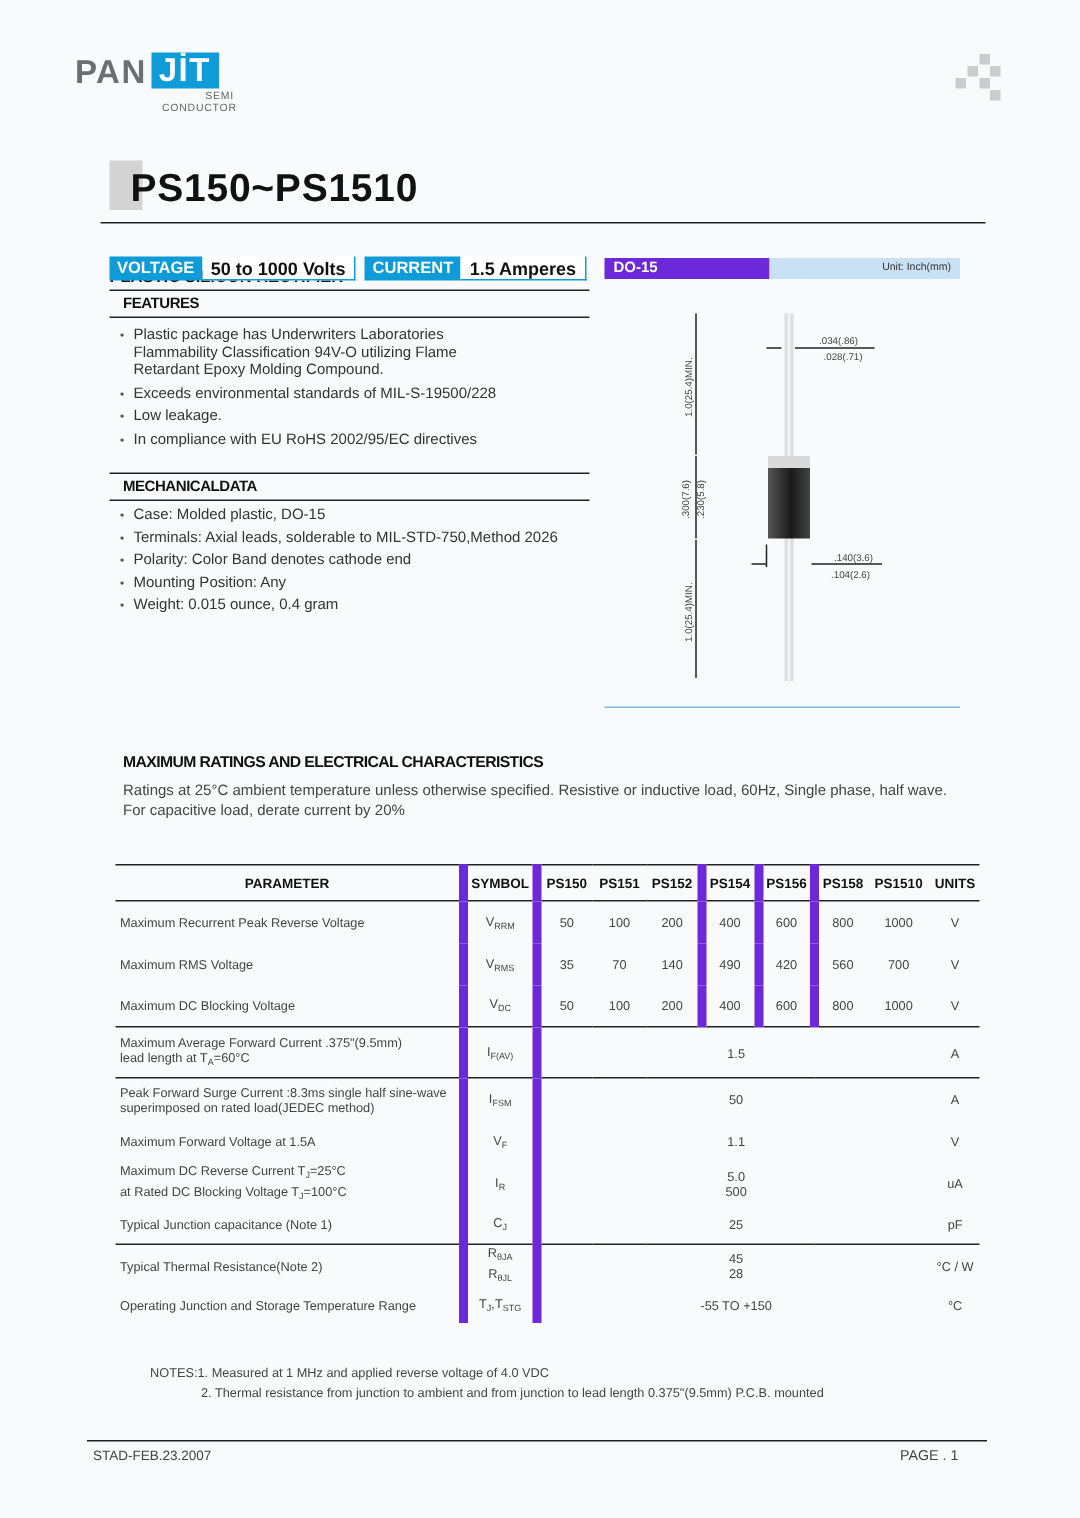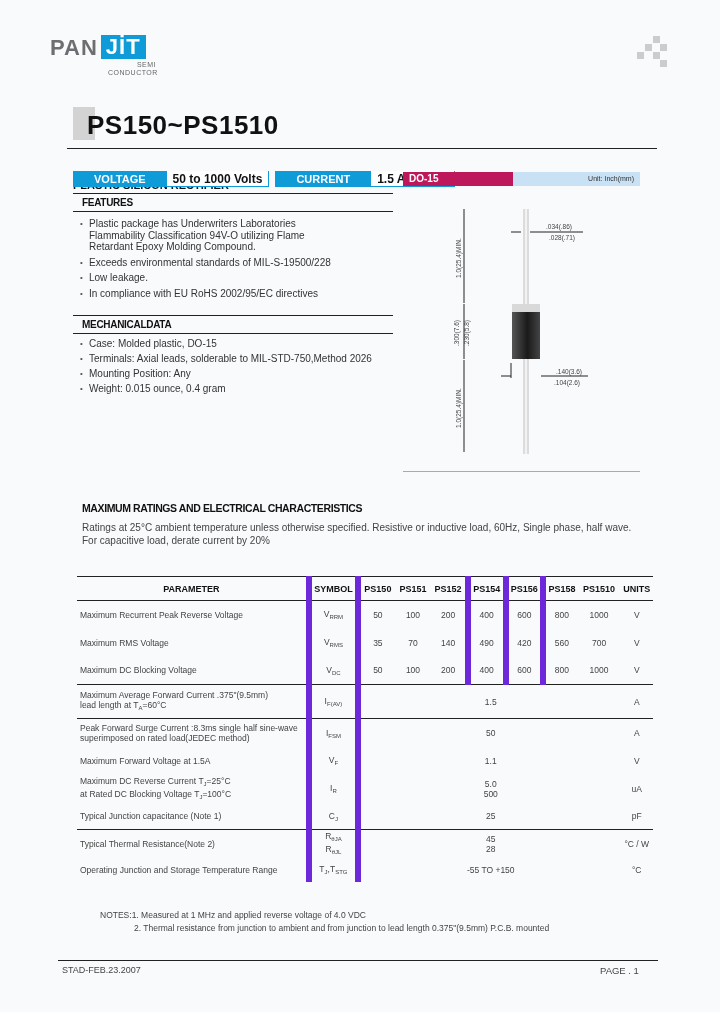--- a/index.html
+++ b/index.html
@@ -17,25 +17,25 @@
   .dots span { position: absolute; width: 7px; height: 7px; background: #ccc; }
 
   
   .title-box { left: 73px; top: 107px; width: 22px; height: 33px; background: #d3d3d3; }
   .title { left: 87px; top: 110px; font-size: 26px; font-weight: bold; color: #111; letter-spacing: 0.5px; }
   .hr-top { left: 67px; top: 148px; width: 590px; height: 1px; background: #222; }
 
   .subtitle { left: 73px; top: 155px; font-size: 11px; font-weight: bold; color: #111; margin-top: 24px; }
 
   .tagbar { left: 73px; top: 171px; height: 16px; display: flex; align-items: stretch; }
-  .tag-lbl { background: #0f9ad8; color: #fff; font-size: 11px; font-weight: bold; padding: 0 21px; line-height: 16px; }
+  .tag-lbl { background: #0f9ad8; color: #fff; font-size: 11px; font-weight: bold; padding: 0 5px; line-height: 16px; }
   .tag-val { background: #fff; border-right: 1px solid #0f9ad8; border-bottom: 1px solid #0f9ad8; font-size: 12px; font-weight: bold; color: #111; padding: 0 6px; line-height: 16px; margin-right: 6px; }
 
   .pkg-bar { left: 403px; top: 172px; width: 237px; height: 14px; display: flex; }
-  .pkg-dark { width: 110px; background: #be185d; color: #fff; font-size: 10px; font-weight: bold; padding-left: 6px; line-height: 14px; }
+  .pkg-dark { width: 110px; background: #6d28d9; color: #fff; font-size: 10px; font-weight: bold; padding-left: 6px; line-height: 14px; }
   .pkg-light { flex: 1; background: #c9e1f4; color: #333; font-size: 7px; text-align: right; padding-right: 6px; line-height: 14px; }
 
   
   .sec-line { height: 1px; background: #222; }
   .sec-title { font-size: 10px; font-weight: bold; color: #111; letter-spacing: -0.3px; }
   .bullets { list-style: none; font-size: 10px; color: #333; line-height: 11.5px; }
   .bullets li { position: relative; padding-left: 9px; margin-bottom: 4px; }
   .bullets li::before { content: "\2022"; position: absolute; left: 0; top: 0; font-size: 8px; color: #555; }
 
   
@@ -109,20 +109,21 @@
   <li>Low leakage.</li>
   <li>In compliance with EU RoHS 2002/95/EC directives</li>
 </ul>
 
 <div class="abs sec-line" style="left:73px;top:315px;width:320px;"></div>
 <div class="abs sec-title" style="left:82px;top:319px;">MECHANICALDATA</div>
 <div class="abs sec-line" style="left:73px;top:333px;width:320px;"></div>
 <ul class="abs bullets" style="left:80px;top:338px;width:310px;line-height:11px;">
   <li>Case: Molded plastic, DO-15</li>
   <li>Terminals: Axial leads, solderable to MIL-STD-750,Method 2026</li>
+  <li>Polarity: Color Band denotes cathode end</li>
   <li>Mounting Position: Any</li>
   <li>Weight: 0.015 ounce, 0.4 gram</li>
 </ul>
 
 <svg class="abs diagram" viewBox="0 0 237 272">
   <defs>
     <linearGradient id="bodyg" x1="0" x2="1" y1="0" y2="0">
       <stop offset="0" stop-color="#555"></stop>
       <stop offset="0.55" stop-color="#1a1a1a"></stop>
       <stop offset="1" stop-color="#444"></stop>

